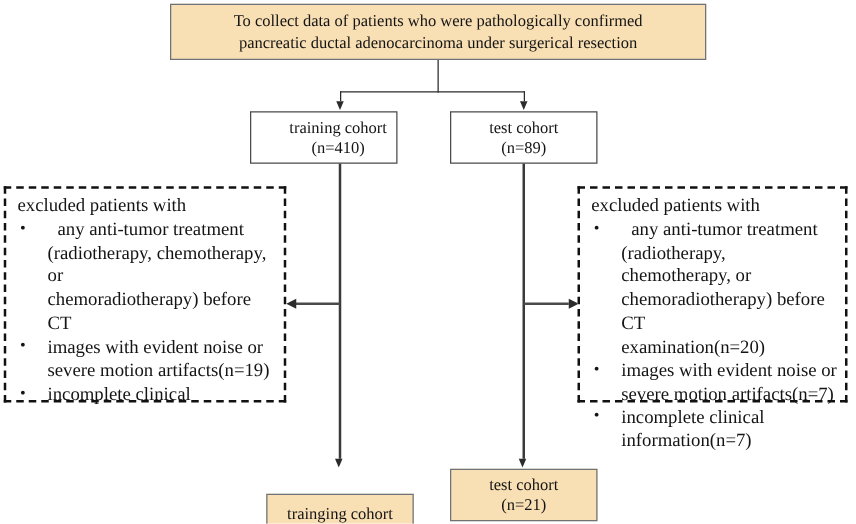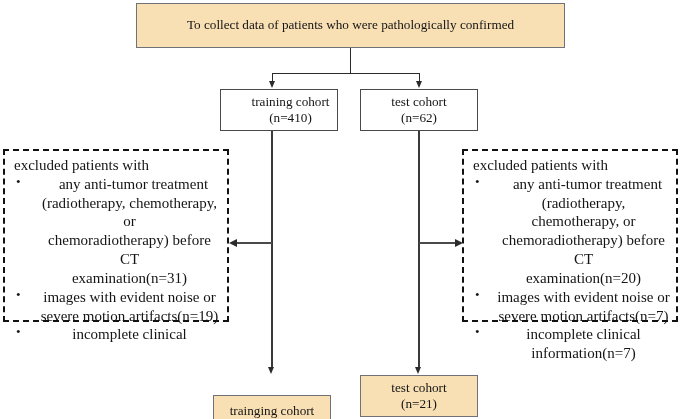--- a/index.html
+++ b/index.html
@@ -51,21 +51,20 @@
     text-align: left;
   }
   .hdr {
     display: block;
     margin: 0 0 0 2px;
   }
   ul.excl {
     list-style: none;
     margin: 0;
     padding: 0;
-    text-align: center;
   }
   ul.excl > li {
     position: relative;
     padding-left: 26px;
     margin: 0;
   }
   ul.excl > li::before {
     content: "\2022";
     position: absolute;
     left: 4px;
@@ -119,57 +118,57 @@
     border-left: 8px solid #2b2b2b;
   }
 </style>
 </head>
 <body>
 
 <div id="canvas">
 
   <div class="box fill-box" style="left:136px; top:3px; width:429px; height:45px;">
     <span class="line1">To collect data of patients who were pathologically confirmed</span>
+    <span class="line1">pancreatic ductal adenocarcinoma under surgerical resection</span>
   </div>
 
   <div class="vline" style="left:350px; top:48px; width:1px; height:26px;"></div>
   <div class="hline" style="left:272px; top:73px; width:148px; height:1px;"></div>
   <div class="vline" style="left:272px; top:73px; width:1px; height:8px;"></div>
   <div class="vline" style="left:419px; top:73px; width:1px; height:8px;"></div>
   <div class="arrow-down" style="left:269px; top:81px;"></div>
   <div class="arrow-down" style="left:416px; top:81px;"></div>
 
-  <div class="box plain-box" style="left:220px; top:89px; width:118px; height:42px;padding-left:23px;">
+  <div class="box plain-box" style="left:200px; top:89px; width:118px; height:42px;padding-left:23px;">
     <span class="line1">training cohort</span>
     <span class="line1">(n=410)</span>
   </div>
 
   <div class="box plain-box" style="left:360px; top:89px; width:118px; height:42px;">
     <span class="line1">test cohort</span>
-    <span class="line1">(n=62)</span>
+    <span class="line1">(n=89)</span>
   </div>
 
   <div class="vline thick" style="left:271px; top:131px; height:236px;"></div>
   <div class="vline thick" style="left:418px; top:131px; height:236px;"></div>
 
   <div class="hline thick" style="left:236px; top:242px; width:36px;"></div>
   <div class="arrow-left" style="left:229px; top:239px;"></div>
 
   <div class="hline thick" style="left:419px; top:242px; width:36px;"></div>
   <div class="arrow-right" style="left:455px; top:239px;"></div>
 
   <div class="dashed-box" style="left:3px; top:149px; width:226px; height:173px;">
     <span class="hdr">excluded patients with</span>
     <ul class="excl">
       <li class="first-item">
         <span class="item-text">
           <span class="line1 lead-pad">any anti-tumor treatment</span>
           <span class="line1">(radiotherapy, chemotherapy, or</span>
           <span class="line1">chemoradiotherapy) before CT</span>
-          <span class="line1">examination(n=31)</span>
         </span>
       </li>
       <li>
         <span class="line1">images with evident noise or</span>
         <span class="line1">severe motion artifacts(n=19)</span>
       </li>
       <li>
         <span class="line1">incomplete clinical</span>
       </li>
     </ul>

